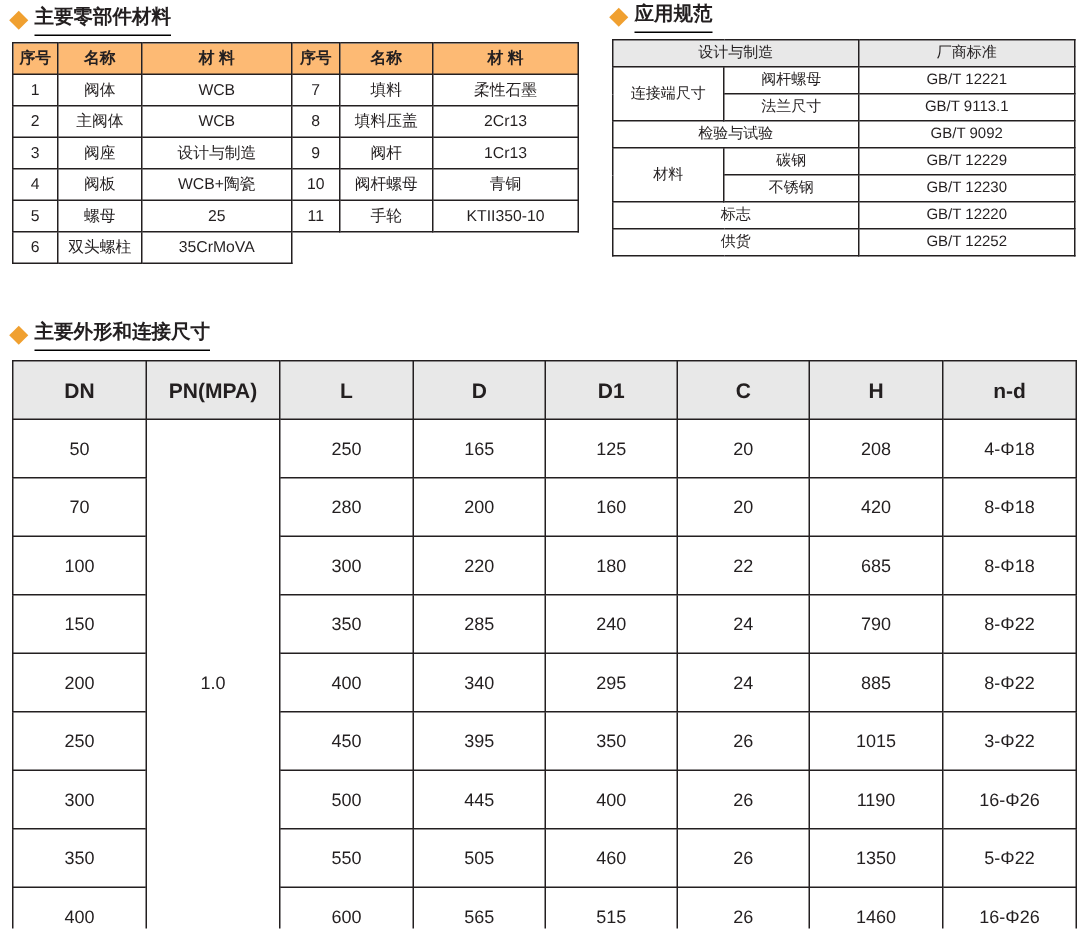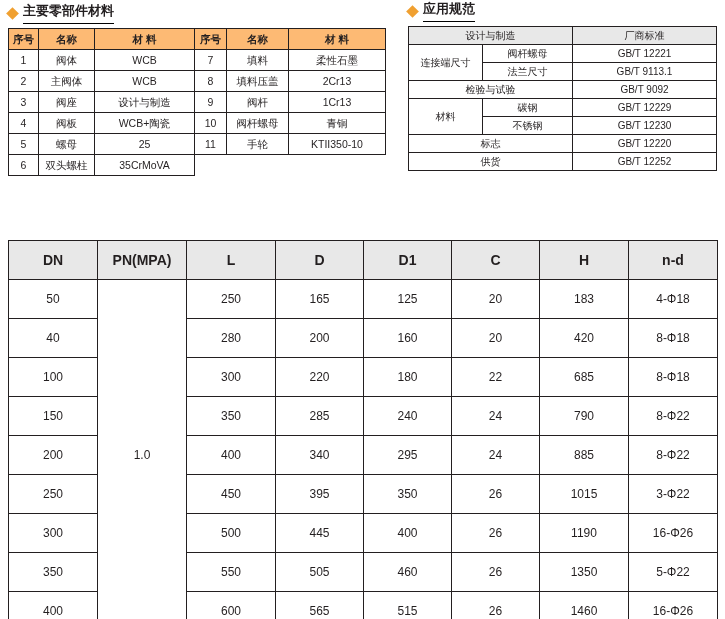--- a/index.html
+++ b/index.html
@@ -225,20 +225,24 @@
         <td colspan="2">标志</td>
         <td>GB/T 12220</td>
       </tr>
       <tr>
         <td colspan="2">供货</td>
         <td>GB/T 12252</td>
       </tr>
     </tbody>
   </table>
 
+  <div id="head-dim" class="section-head">
+    <span class="diamond"></span>
+    <span class="head-underline">主要外形和连接尺寸</span>
+  </div>
 
   <table id="tbl-dim">
     <colgroup>
       <col style="width:89px">
         <col style="width:89px">
         <col style="width:89px">
         <col style="width:88px">
       <col style="width:88px">
         <col style="width:88px">
         <col style="width:89px">
@@ -255,25 +259,25 @@
         <td>H</td>
         <td>n-d</td>
       </tr>
       <tr>
         <td>50</td>
         <td rowspan="9">1.0</td>
         <td>250</td>
         <td>165</td>
         <td>125</td>
         <td>20</td>
-        <td>183</td>
+        <td>208</td>
         <td>4-Φ18</td>
       </tr>
       <tr>
-        <td>40</td>
+        <td>70</td>
         <td>280</td>
         <td>200</td>
         <td>160</td>
         <td>20</td>
         <td>420</td>
         <td>8-Φ18</td>
       </tr>
       <tr>
         <td>100</td>
         <td>300</td>

